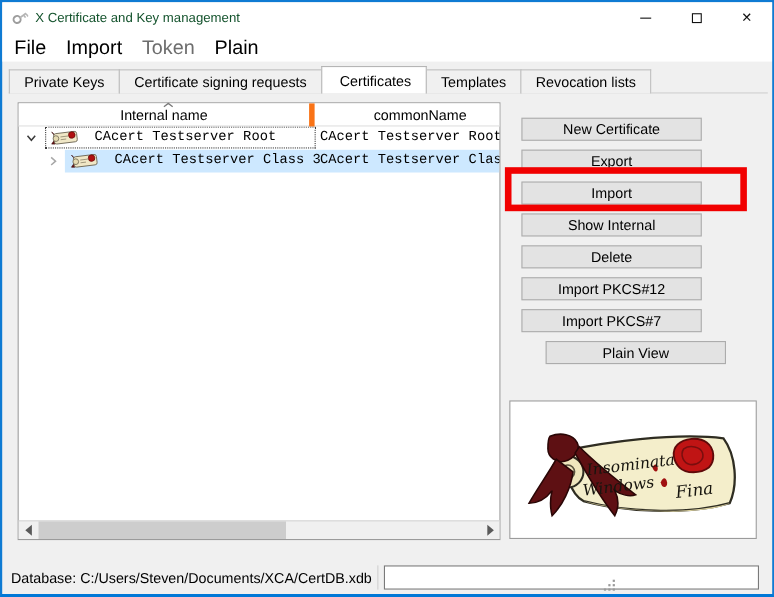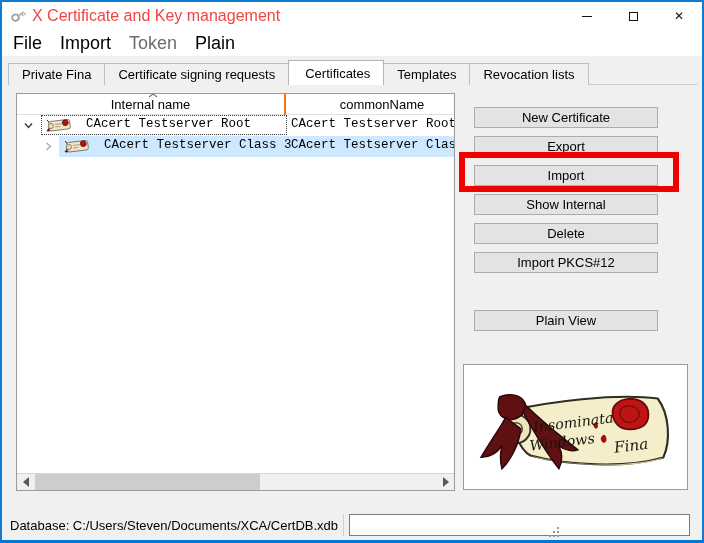--- a/index.html
+++ b/index.html
@@ -7,21 +7,21 @@
   body { font-family:"Liberation Sans", sans-serif; font-size:13px; color:#000; }
 
   .window {
     position:relative; width:704px; height:543px; background:#f0f0f0;
     border:2px solid #0f7bd3; border-bottom:3px solid #0078d7; overflow:hidden;
   }
 
   
   .titlebar { position:absolute; left:0; top:0; width:700px; height:28px; background:#ffffff; display:flex; align-items:center; }
   .app-icon { width:16px; height:16px; margin:0 6px 0 8px; }
-  .title-text { font-size:16px; color:#ef4444; }
+  .title-text { font-size:12px; color:#14532d; }
   .win-controls { position:absolute; right:0; top:0; height:28px; display:flex; }
   .win-btn { width:46px; height:28px; display:flex; align-items:center; justify-content:center; }
   .glyph-min { width:10px; height:1px; background:#111; }
   .glyph-max { width:9px; height:9px; border:1px solid #111; }
   .glyph-close { font-size:12px; color:#111; line-height:1; }
 
   
   .menubar { position:absolute; left:0; top:28px; width:700px; height:26px; background:#ffffff; display:flex; align-items:center; padding-left:2px; }
   .menu-item { padding:4px 9px; font-size:18px; }
   .menu-item.disabled { color:#6d6d6d; }
@@ -31,21 +31,21 @@
   .tabbar { position:absolute; left:6px; top:58px; height:25px; display:flex; align-items:flex-end; }
   .tab { background:#f0f0f0; border:1px solid #bfbfbf; border-bottom:none; height:22px; line-height:21px;
          padding:0 13px; font-size:13px; position:relative; }
   .tab + .tab { margin-left:-1px; }
   .tab.active { background:#ffffff; height:25px; line-height:25px; z-index:3; border-color:#b5b5b5;padding-left:16px; }
 
   
   .table-frame { position:absolute; left:14px; top:91px; width:439px; height:398px; background:#ffffff; border:1px solid #9b9b9b; }
   .thead { position:absolute; left:0; top:0; width:437px; height:21px; background:#ffffff; border-bottom:1px solid #e0e0e0; }
   .th { position:absolute; top:0; height:21px; display:flex; align-items:center; justify-content:center; font-size:13px; }
-  .th-0 { left:0; width:269px; border-right:2px solid #f97316; }
+  .th-0 { left:0; width:269px; border-right:5px solid #f97316; }
   .th-1 { left:270px; width:190px; }
   .sort-caret { position:absolute; left:131px; top:-1px; width:10px; height:5px; }
 
   .trow { position:absolute; left:0; width:437px; height:21px; font-family:"Liberation Mono","DejaVu Sans Mono",monospace; font-size:12.5px; overflow:hidden;padding-left:19px; }
   .row-0 { top:21px; }
   .row-1 { top:42px; }
   .sel-bg { position:absolute; top:0; bottom:0; background:#cde8ff; }
   .cell-text { position:absolute; top:2px; white-space:pre; }
   .focus-dotted { position:absolute; top:0; height:20px; border:1px dotted #3c3c3c; }
   .chev { position:absolute; top:5px; width:11px; height:11px; }
@@ -54,21 +54,21 @@
   
   .hscroll { position:absolute; left:0; bottom:0; width:437px; height:17px; background:#f0f0f0; border-top:1px solid #d5d5d5; }
   .hs-arrow { position:absolute; top:0; width:17px; height:16px; display:flex; align-items:center; justify-content:center; }
   .hs-left { left:0; } .hs-right { right:0; }
   .tri { width:0; height:0; border-style:solid; }
   .tri-left { border-width:5px 6px 5px 0; border-color:transparent #5a5a5a transparent transparent; }
   .tri-right { border-width:5px 0 5px 6px; border-color:transparent transparent transparent #5a5a5a; }
   .hs-thumb { position:absolute; left:18px; top:0; width:225px; height:16px; background:#cdcdcd; }
 
   
-  .action-btn { position:absolute; left:472px; width:184px; height:21px; background:#e3e3e3; border:1px solid #acacac;
+  .action-btn { position:absolute; left:472px; width:164px; height:21px; background:#e3e3e3; border:1px solid #acacac;
                 display:flex; align-items:center; justify-content:center; font-size:13px; }
   .red-box { position:absolute; left:457px; top:150px; width:220px; height:40px; border:6px solid #f10000; z-index:5; }
 
   .logo-box { position:absolute; left:461px; top:362px; width:225px; height:126px; background:#ffffff; border:1px solid #9b9b9b;
               display:flex; align-items:center; justify-content:center; }
 
   
   .statusbar { position:absolute; left:0; top:508px; width:560px; height:30px; }
   .status-sep { position:absolute; left:341px; top:4px; width:1px; height:22px; background:#d0d0d0; }
   .db-text { position:absolute; left:8px; top:8px; font-size:13px; }
@@ -108,21 +108,21 @@
 
   <div class="menubar">
     <span class="menu-item">File</span>
     <span class="menu-item">Import</span>
     <span class="menu-item disabled">Token</span>
     <span class="menu-item">Plain</span>
   </div>
 
   <div class="tabline"></div>
   <div class="tabbar">
-    <div class="tab">Private Fina</div>
+    <div class="tab">Private Keys</div>
     <div class="tab">Certificate signing requests</div>
     <div class="tab active">Certificates</div>
     <div class="tab">Templates</div>
     <div class="tab">Revocation lists</div>
   </div>
 
   <div class="table-frame">
     <div class="thead">
       <div class="th th-0">
         <svg class="sort-caret" viewBox="0 0 10 5">
@@ -184,21 +184,22 @@
     </div>
   </div>
 
   <div class="action-btn" style="top:105px;">New Certificate</div>
   <div class="action-btn" style="top:134px;">Export</div>
   <div class="action-btn" style="top:163px;">Import</div>
   <div class="red-box"></div>
   <div class="action-btn" style="top:192px;">Show Internal</div>
   <div class="action-btn" style="top:221px;">Delete</div>
   <div class="action-btn" style="top:250px;">Import PKCS#12</div>
-  <div class="action-btn" style="top:308px;">Plain View</div>
+  <div class="action-btn" style="top:279px;">Import PKCS#7</div>
+  <div class="action-btn" style="top:308px;margin-left:22px;">Plain View</div>
 
   <div class="logo-box">
     <svg width="210" height="114" viewBox="0 0 220 120">
 
       <path d="M44 42 C80 34 150 24 196 30 C208 46 210 74 202 92 C160 104 100 100 62 90 C50 84 42 60 44 42 Z" fill="#f4eecb" stroke="#2f2d22" stroke-width="2.2"></path>
       <path d="M62 90 C100 100 160 104 202 92 C196 96 170 101 140 100 C108 99 78 96 62 90 Z" fill="#d9cf9e"></path>
 
       <circle cx="47" cy="62" r="15" fill="#efe6bd" stroke="#2f2d22" stroke-width="2"></circle>
       <circle cx="47" cy="62" r="6.5" fill="none" stroke="#5a5440" stroke-width="1.6"></circle>
 

